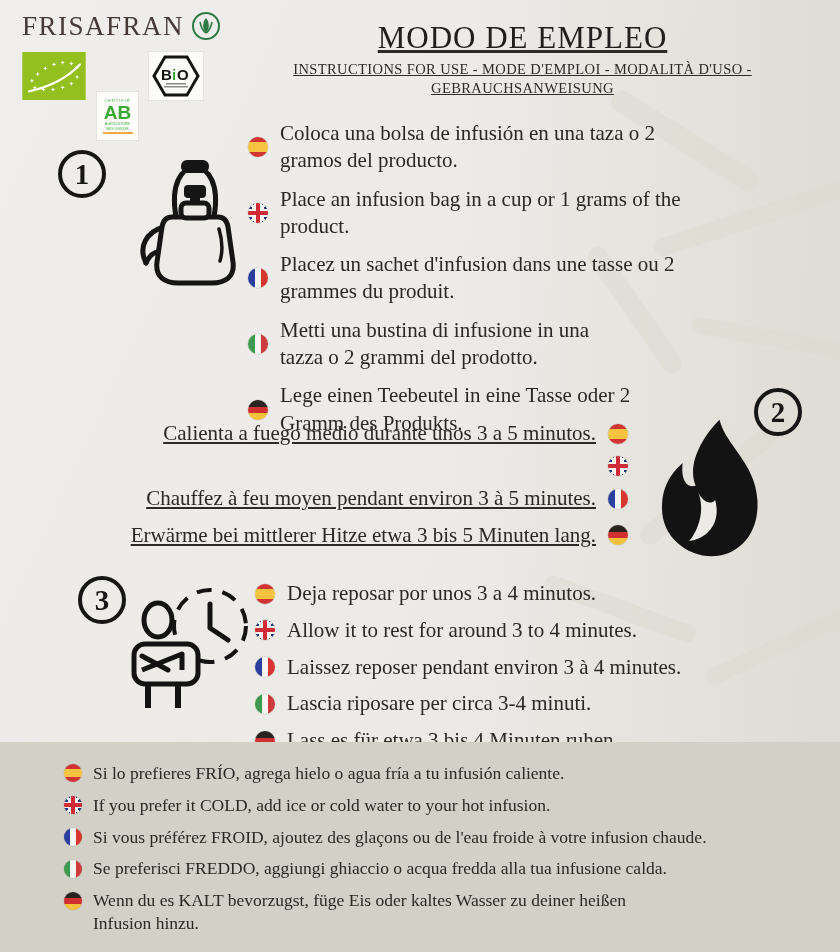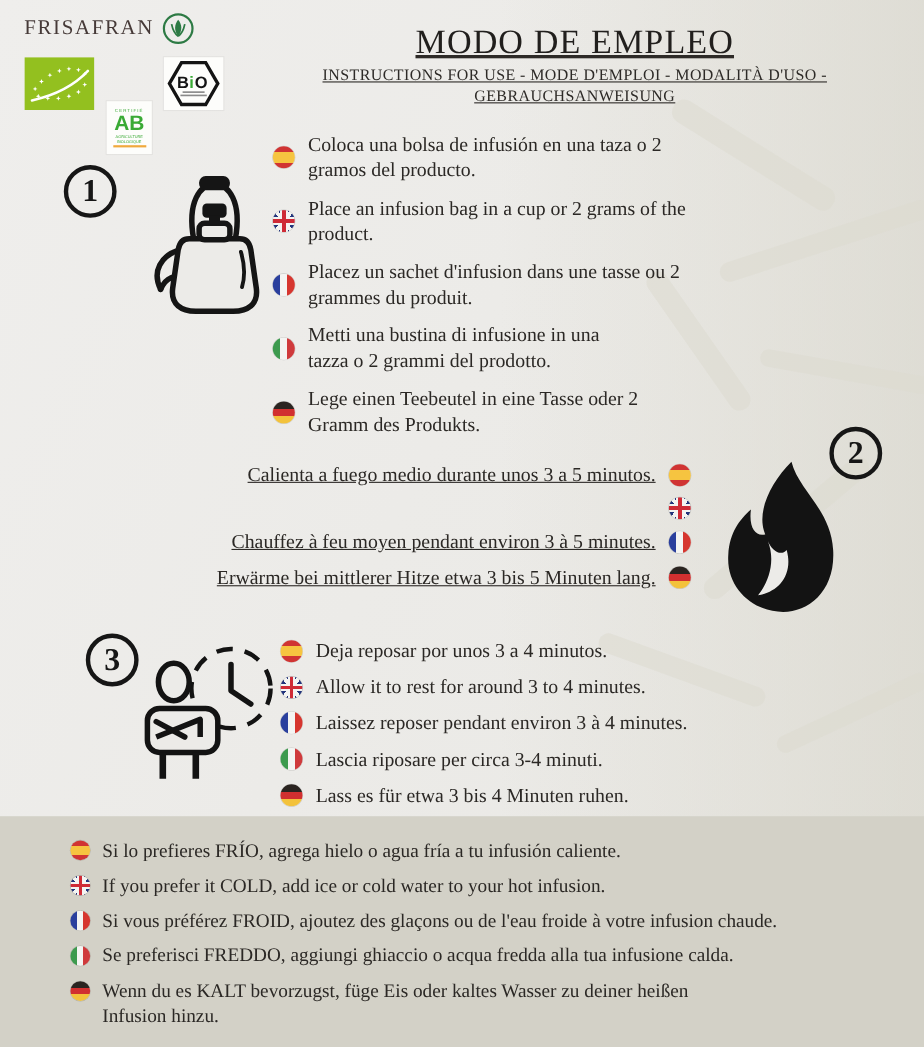--- a/index.html
+++ b/index.html
@@ -11,21 +11,21 @@
     overflow:hidden;
   }
   
   .texture { position:absolute; inset:0; pointer-events:none; }
   .stick { position:absolute; background:#dcdacf; opacity:.55; border-radius:10px; }
   .shade { position:absolute; right:0; top:0; width:46%; height:100%;
            background:linear-gradient(90deg,rgba(221,219,210,0) 0%,rgba(219,217,207,.45) 60%,rgba(214,212,201,.6) 100%); }
 
   
   .brand-row { position:absolute; left:22px; top:10px; display:flex; align-items:center; gap:6px; }
-  .brand-text { font-size:19px; letter-spacing:1.5px; color:#463a38; }
+  .brand-text { font-size:27px; letter-spacing:1.5px; color:#463a38; }
   .cert-row { position:absolute; left:22px; top:52px; display:flex; align-items:flex-start; gap:11px; }
   .eu-logo { width:64px; height:48px; }
   .ab-logo { width:41px; height:48px; background:#fdfdfb; display:flex; flex-direction:column; align-items:center; justify-content:center; box-shadow:0 0 0 1px rgba(0,0,0,.04);margin-top:40px; }
   .ab-top { font-family:"Liberation Sans",sans-serif; font-size:4px; color:#3aaa35; letter-spacing:1px; }
   .ab-main { font-family:"Liberation Sans",sans-serif; font-weight:bold; font-size:19px; color:#3aaa35; line-height:1; }
   .ab-bottom { font-family:"Liberation Sans",sans-serif; font-size:3.5px; color:#3aaa35; text-align:center; line-height:1.3; }
   .ab-bar { width:30px; height:2px; background:#f0a93c; margin-top:1px; }
   .bio-logo { width:54px; height:48px; background:#fdfdfb; display:flex; align-items:center; justify-content:center; box-shadow:0 0 0 1px rgba(0,0,0,.04); }
 
   .title-block { position:absolute; left:250px; top:20px; width:545px; text-align:center;text-decoration:underline; }
@@ -45,21 +45,21 @@
   .flag.uk { background:
       linear-gradient(to right, transparent 0 41%, #cf2b36 41% 59%, transparent 59%),
       linear-gradient(to bottom, transparent 0 41%, #cf2b36 41% 59%, transparent 59%),
       linear-gradient(to right, transparent 0 32%, #f4f4f2 32% 68%, transparent 68%),
       linear-gradient(to bottom, transparent 0 32%, #f4f4f2 32% 68%, transparent 68%),
       linear-gradient(52deg, transparent 0 44%, #f4f4f2 44% 56%, transparent 56%),
       linear-gradient(-52deg, transparent 0 44%, #f4f4f2 44% 56%, transparent 56%),
       #23357c; }
 
   .row { display:flex; gap:12px; align-items:center; }
-  .row-text { white-space:pre-line; font-size:18px; line-height:1.3; color:#2b2825; }
+  .row-text { white-space:pre-line; font-size:21px; line-height:1.3; color:#2b2825; }
 
   
   .step1-text { position:absolute; left:248px; top:120px; width:475px; display:flex; flex-direction:column; gap:11px; }
   .step2-text { position:absolute; left:28px; top:420px; width:600px; display:flex; flex-direction:column; gap:9px;text-decoration:underline; }
   .step2-text .row { justify-content:flex-end; text-align:right; }
   .step3-text { position:absolute; left:255px; top:580px; width:500px; display:flex; flex-direction:column; gap:9.5px; }
   .kettle { position:absolute; left:138px; top:155px; width:112px; height:140px; }
   .flame { position:absolute; left:648px; top:412px; width:130px; height:165px; }
   .person { position:absolute; left:116px; top:582px; width:142px; height:140px; }
 
@@ -160,21 +160,21 @@
   </svg>
 
   <div class="step1-text">
     <div class="row">
       <span class="flag es"></span>
       <span class="row-text">Coloca una bolsa de infusión en una taza o 2
 gramos del producto.</span>
     </div>
     <div class="row">
       <span class="flag uk"></span>
-      <span class="row-text">Place an infusion bag in a cup or 2 grams of the
+      <span class="row-text">Place an infusion bag in a cup or 1 grams of the
 product.</span>
     </div>
     <div class="row">
       <span class="flag fr"></span>
       <span class="row-text">Placez un sachet d'infusion dans une tasse ou 2
 grammes du produit.</span>
     </div>
     <div class="row">
       <span class="flag it"></span>
       <span class="row-text">Metti una bustina di infusione in una

